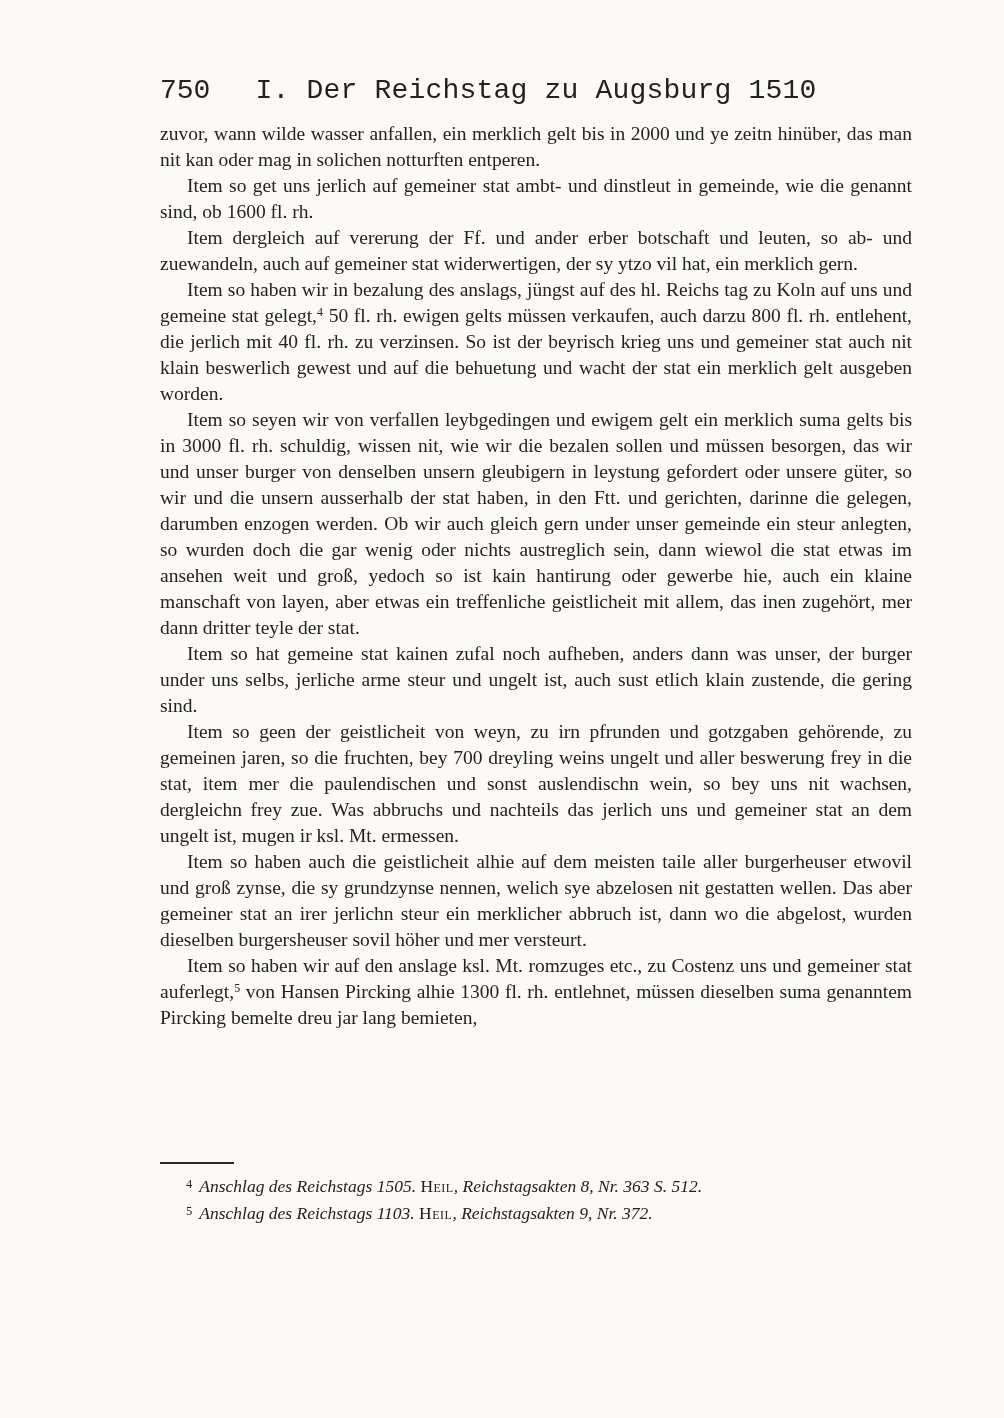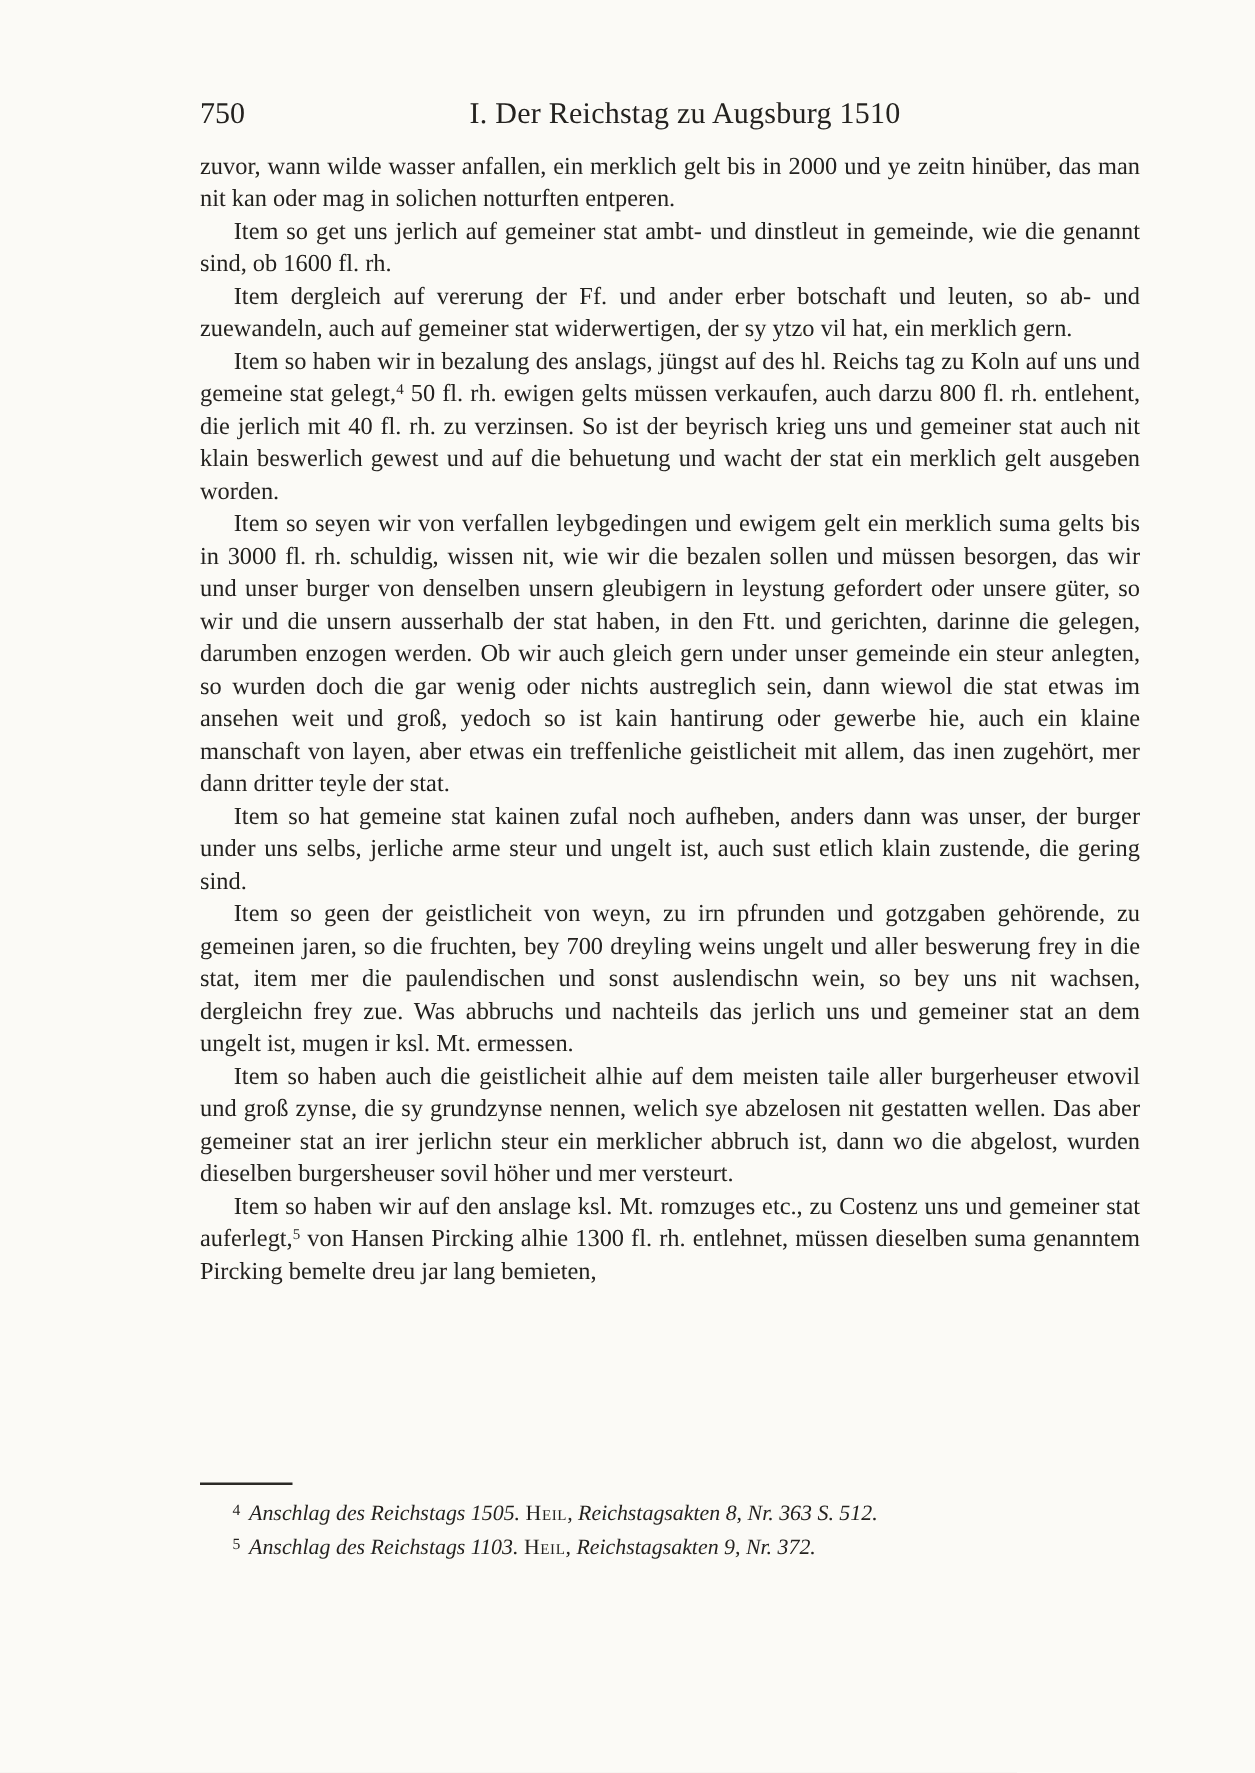--- a/index.html
+++ b/index.html
@@ -18,31 +18,32 @@
   }
   .content {
     position: absolute;
     left: 160px;
     top: 78px;
     width: 752px;
   }
   .page-header {
     position: relative;
     height: 26px;
-    font-size: 24px;
+    font-size: 28px;
     line-height: 26px;
+    font-family: Liberation Mono, monospace;
   }
   .page-number {
     position: absolute;
     left: 0;
     top: 0;
   }
   .running-title {
     position: absolute;
-    left: 12px;
+    left: 0;
     width: 100%;
     text-align: center;
     top: 0;
     letter-spacing: 0.2px;
   }
   .body-text {
     margin-top: 17px;
     font-size: 19.5px;
     line-height: 26px;
     text-align: justify;
@@ -55,21 +56,21 @@
     text-indent: 27px;
   }
   sup.fnref {
     font-size: 12px;
     line-height: 0;
     vertical-align: 6px;
   }
   .footnotes {
     position: absolute;
     left: 160px;
-    top: 1186px;
+    top: 1162px;
     width: 752px;
     font-size: 17.5px;
     line-height: 27px;
   }
   .fn-rule {
     width: 74px;
     height: 0;
     border-top: 2px solid #2b2926;
     margin-bottom: 9px;
   }

